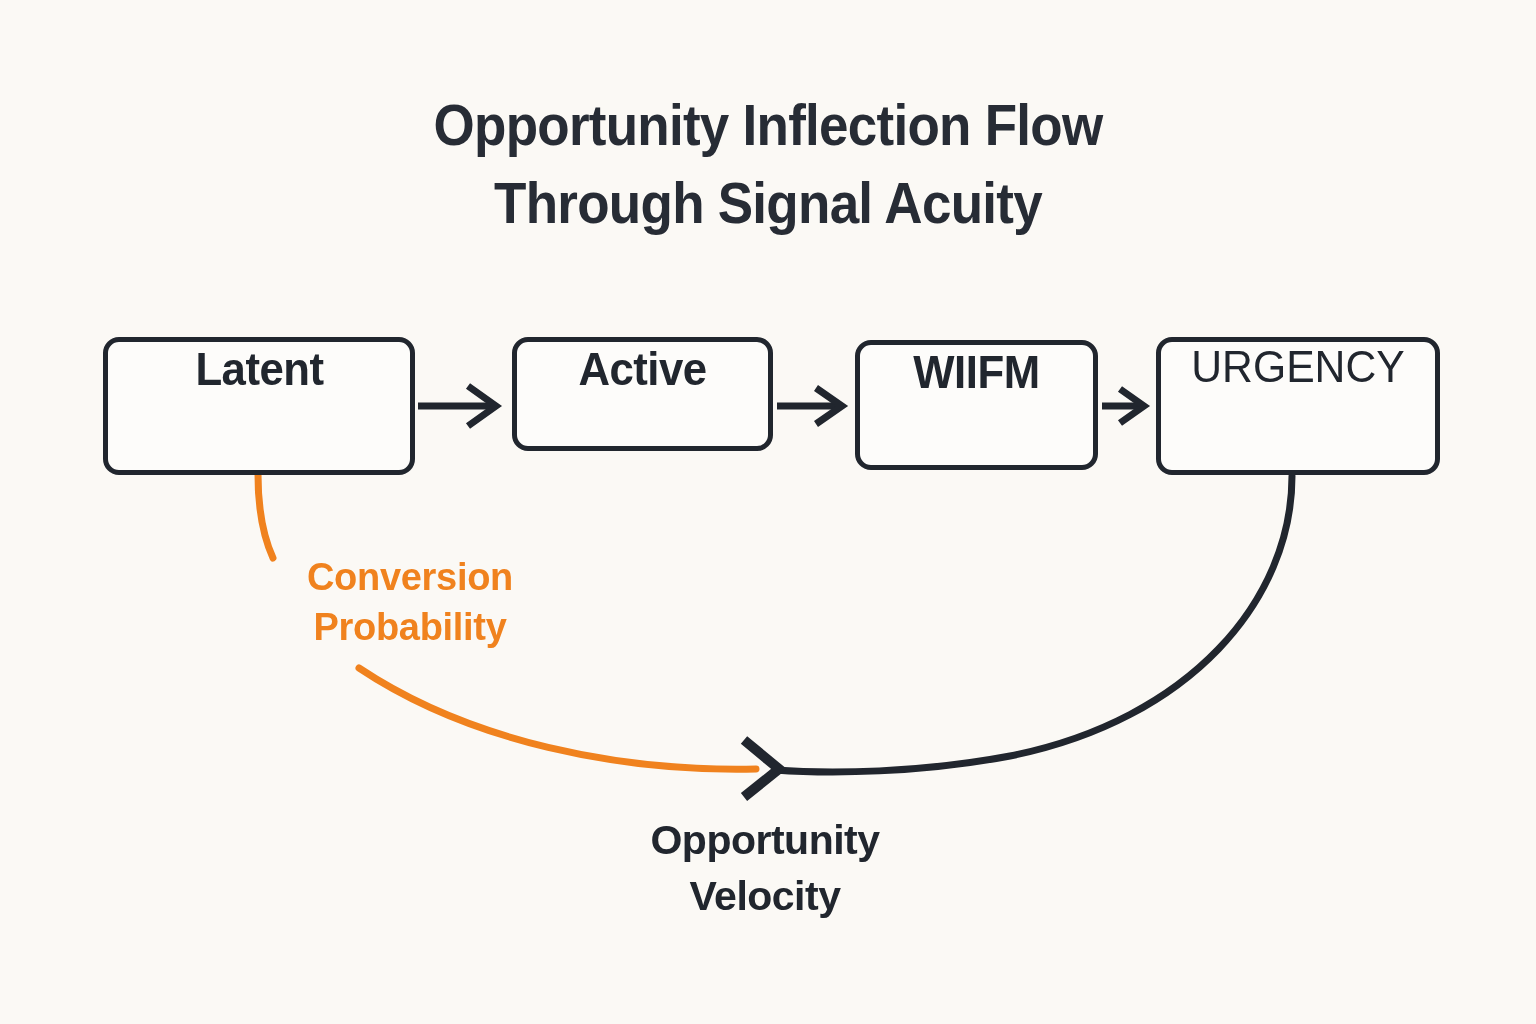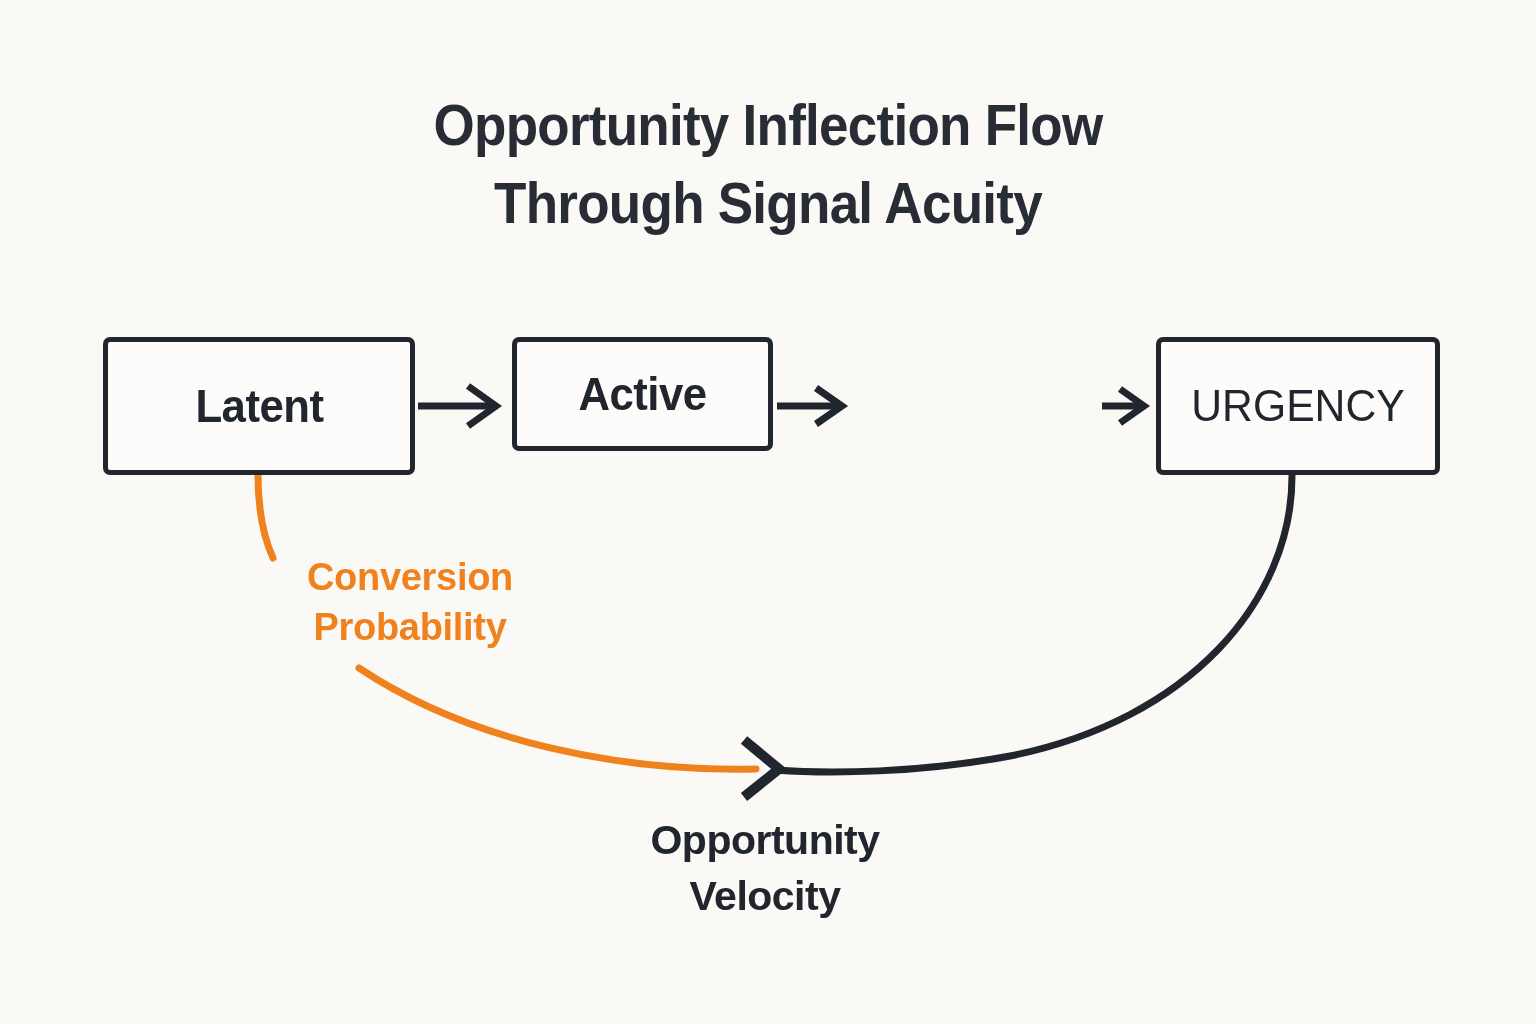--- a/index.html
+++ b/index.html
@@ -47,23 +47,23 @@
     transform-origin: center center;
     white-space: nowrap;
   }
 
   
   .node {
     position: absolute;
     box-sizing: border-box;
     background: #FDFCFA;
     border: 5px solid #21262E;
-    border-radius: 7px;
+    border-radius: 16px;
     display: flex;
-    align-items: center;
+    align-items: flex-start;
     justify-content: center;
   }
   .node-label {
     font-family: "Liberation Sans", sans-serif;
     font-weight: bold;
     font-size: 46px;
     letter-spacing: -0.5px;
     color: #21262E;
     transform: scaleX(0.95);
     white-space: nowrap;
@@ -150,20 +150,23 @@
   </div>
 
   <div class="node" id="node-latent">
     <span class="node-label">Latent</span>
   </div>
 
   <div class="node" id="node-active">
     <span class="node-label">Active</span>
   </div>
 
+  <div class="node" id="node-wiifm">
+    <span class="node-label">WIIFM</span>
+  </div>
 
   <div class="node" id="node-urgency">
     <span class="node-label regular">URGENCY</span>
   </div>
 
   <div class="edge-label" id="label-conversion">
     <div>Conversion</div>
     <div>Probability</div>
   </div>
 

